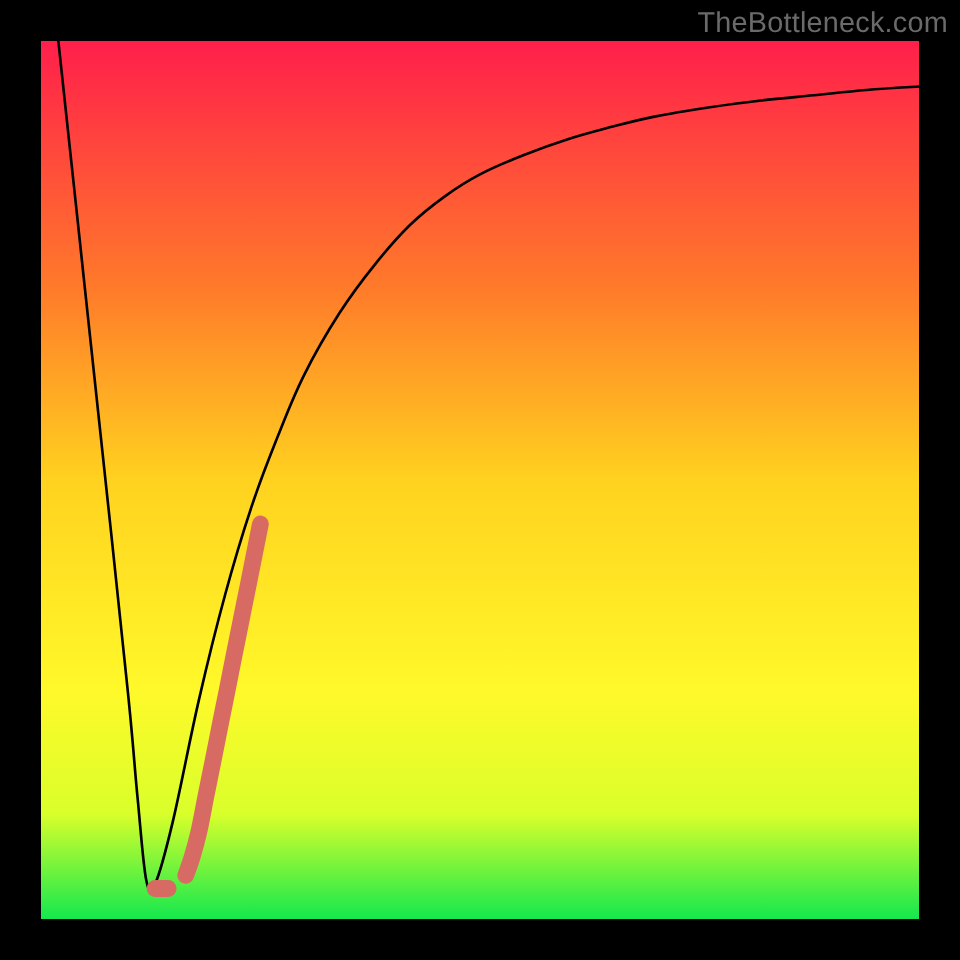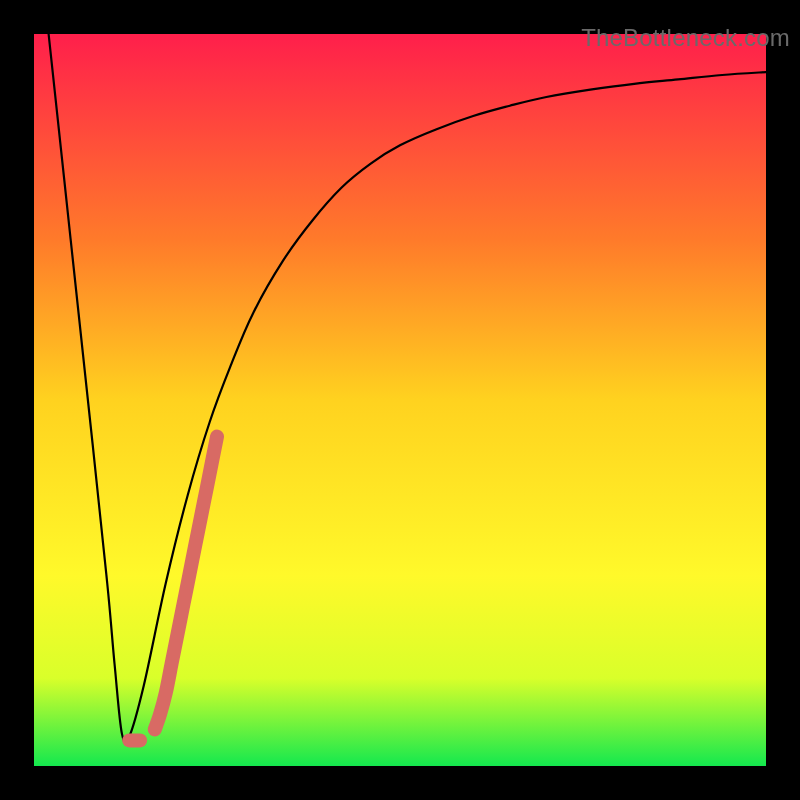--- a/index.html
+++ b/index.html
@@ -20,21 +20,21 @@
   .plot-area {
     position: absolute;
     left: 34px;
     top: 34px;
     width: 732px;
     height: 732px;
     overflow: hidden;
   }
   .watermark {
     position: absolute;
-    top: 24px;
+    top: 6px;
     right: 10px;
     color: #6a6a6a;
     font-size: 24px;
     font-weight: 400;
     letter-spacing: 0.2px;
     user-select: none;
   }
   svg {
     display: block;
   }

